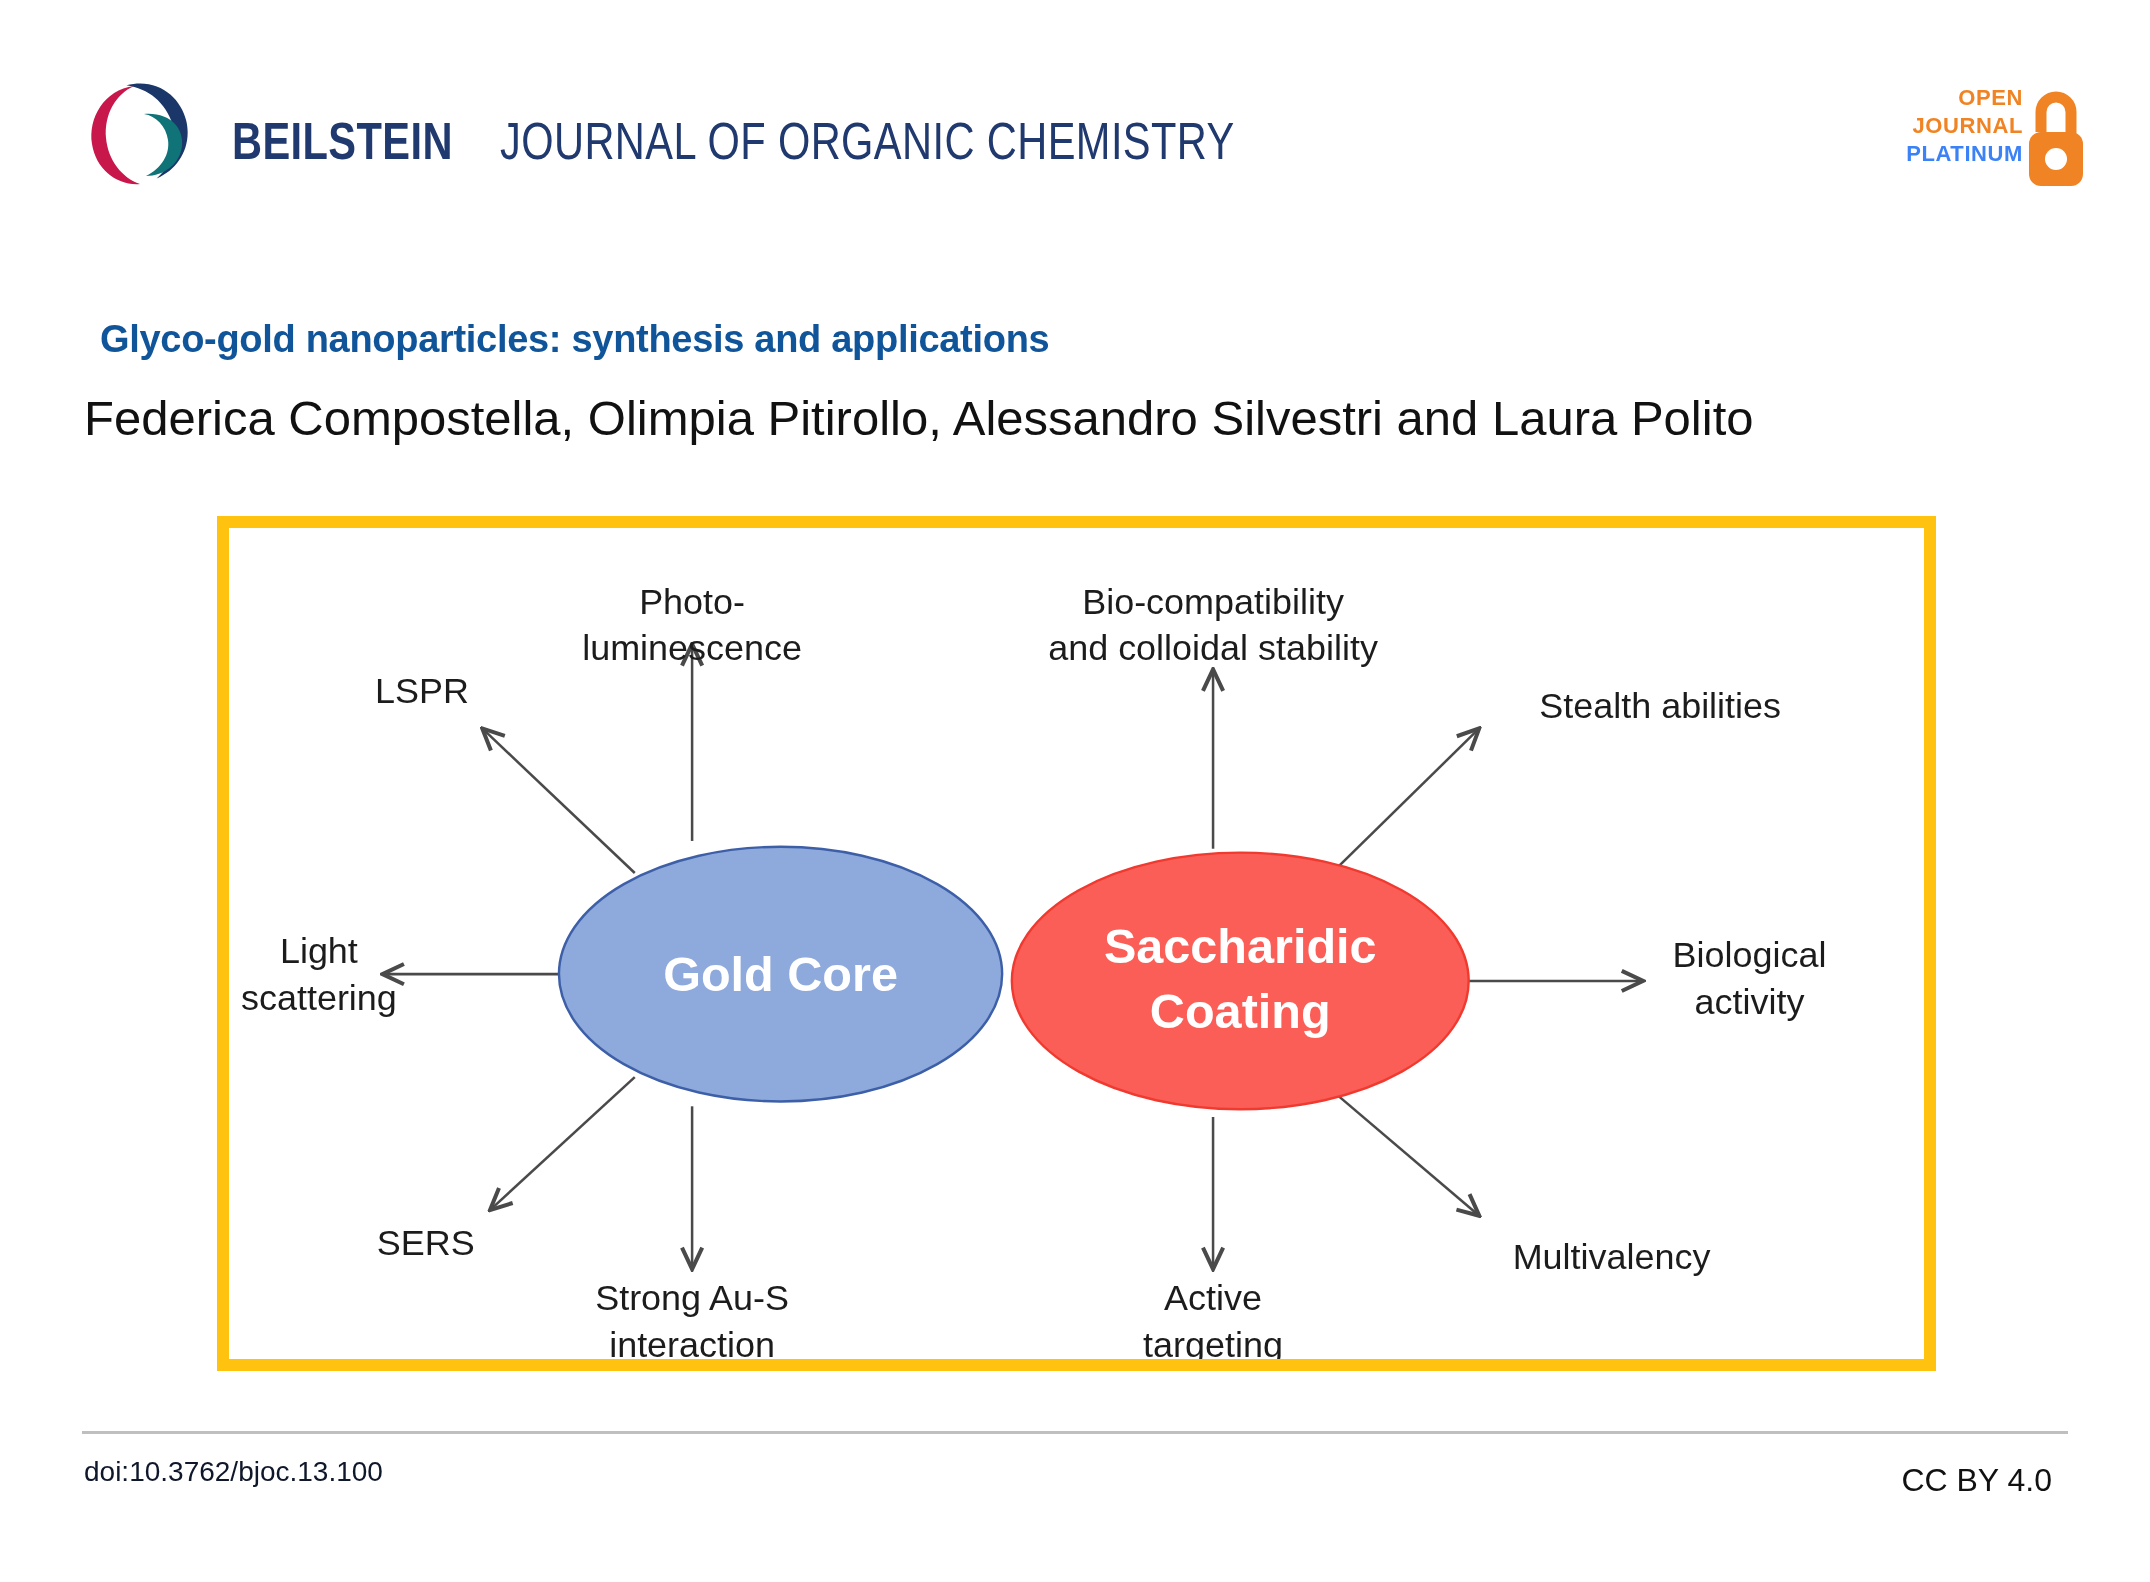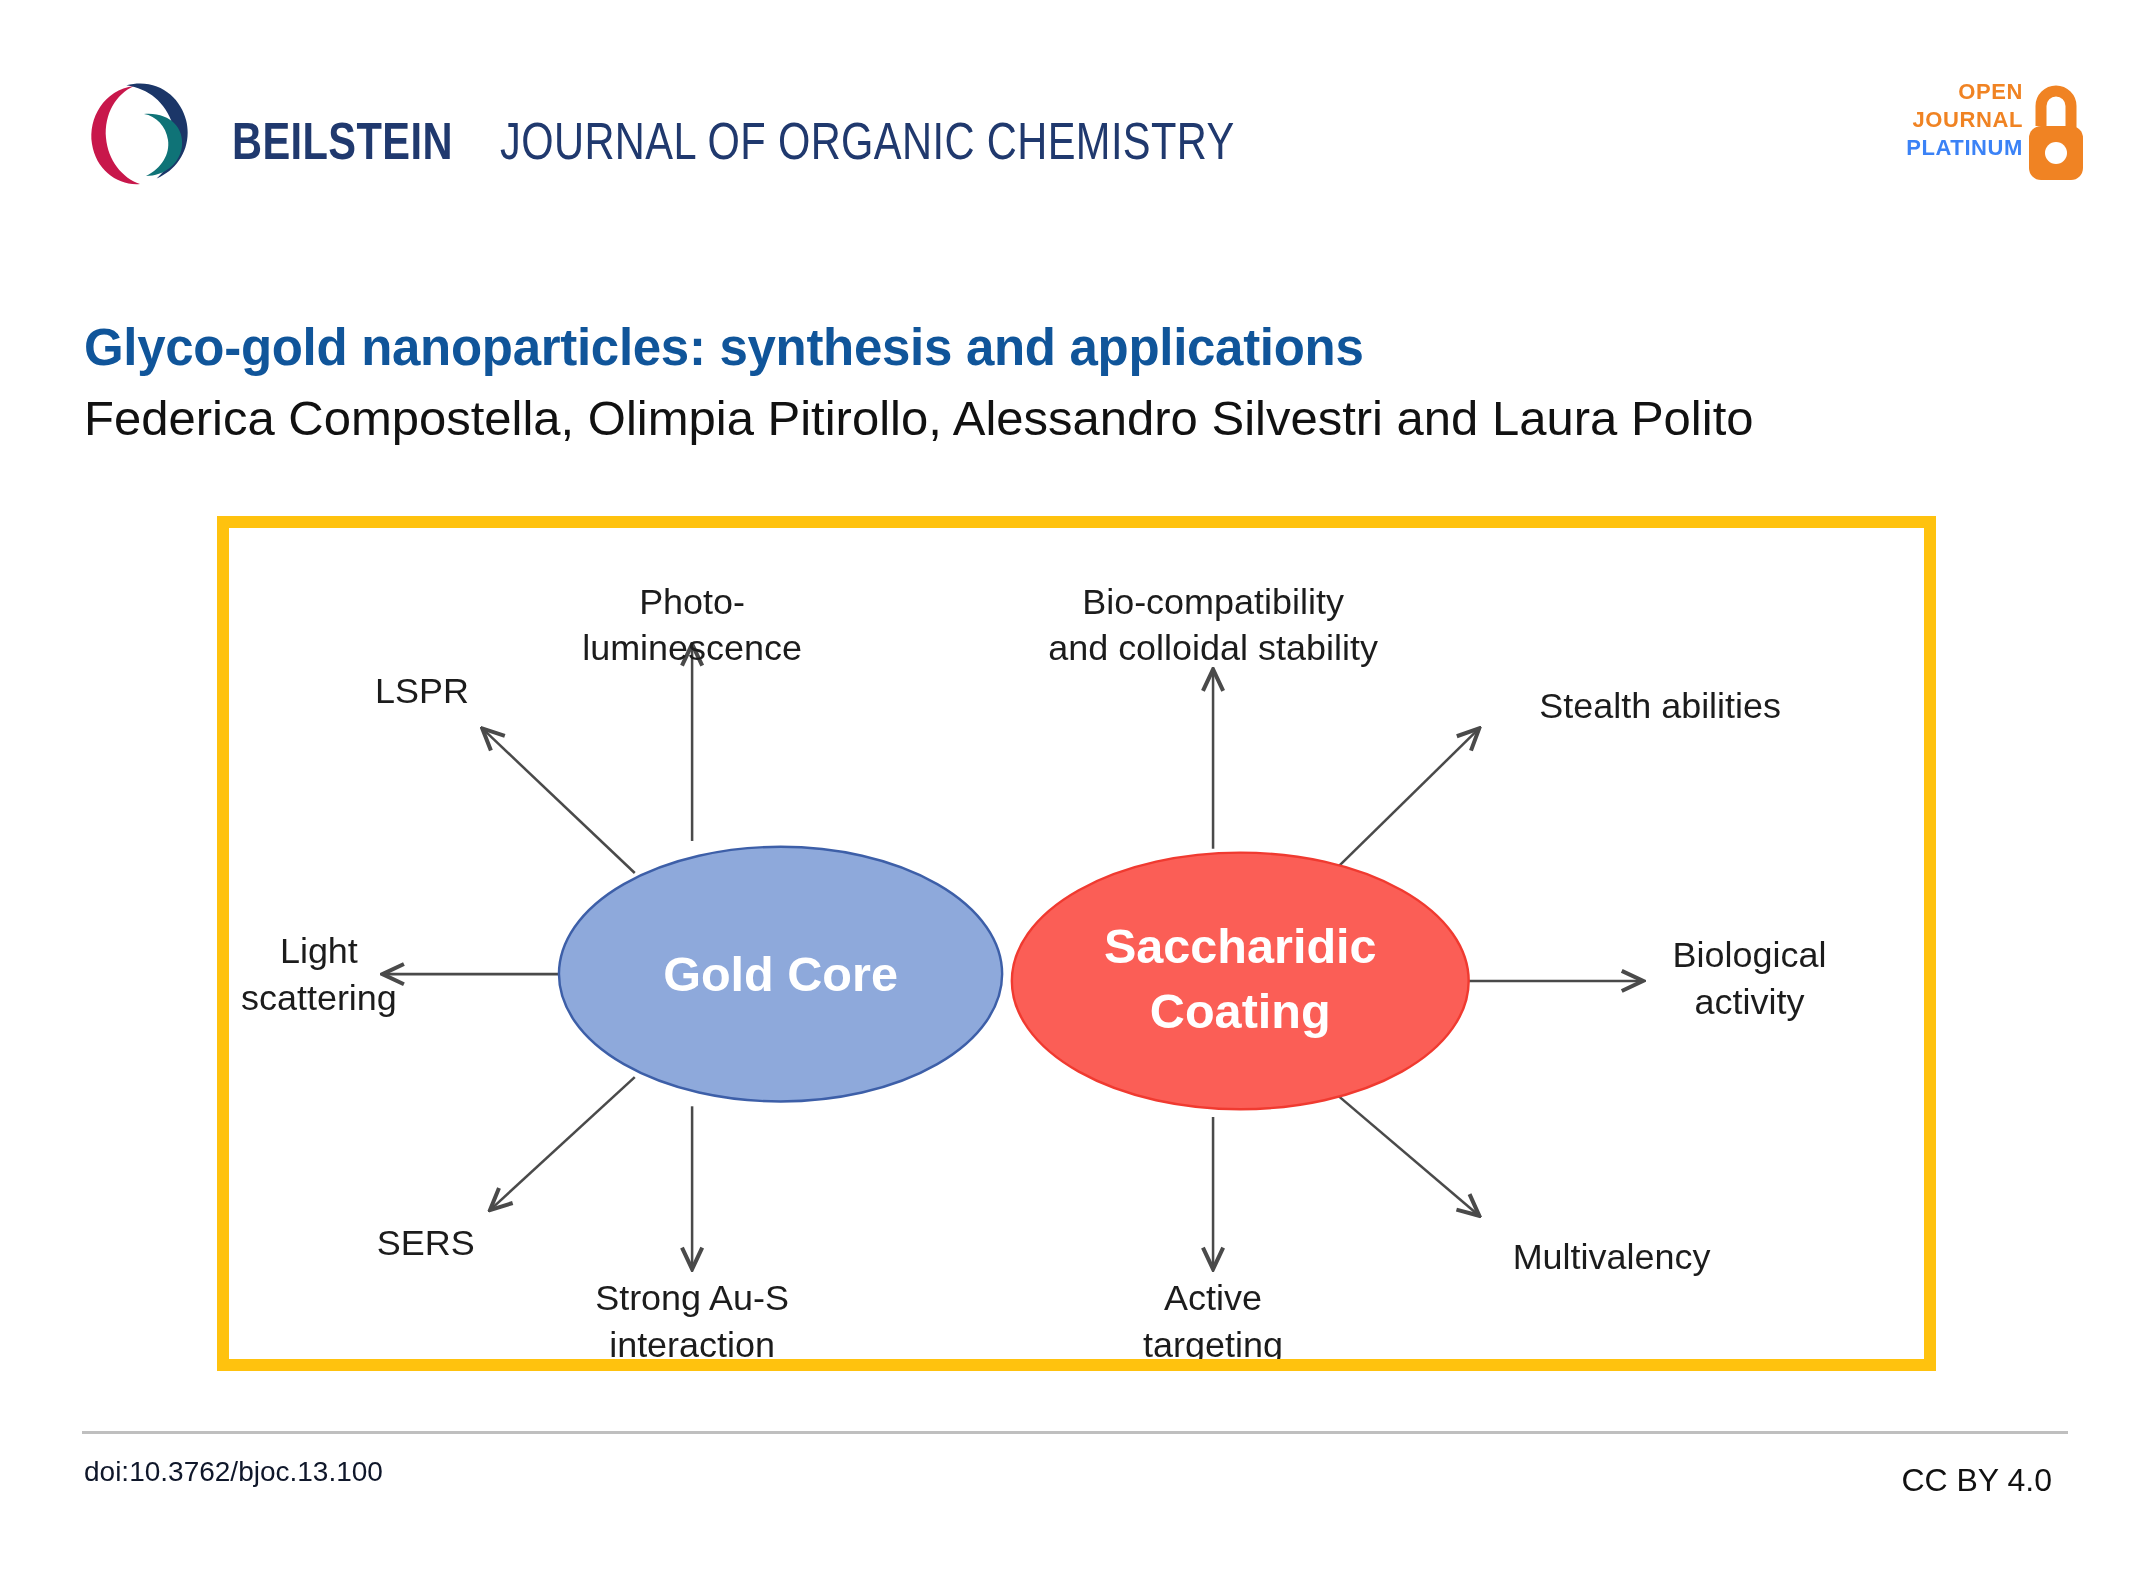--- a/index.html
+++ b/index.html
@@ -42,21 +42,21 @@
     transform: scaleX(0.80);
     transform-origin: left center;
     display: inline-block;
   }
   .jn-bold { font-weight: 700; }
   .jn-light { font-weight: 400; margin-left: -8px; }
 
   
   #open-access-badge {
     position: absolute;
-    left: 1905px; top: 78px;
+    left: 1905px; top: 84px;
     width: 180px; height: 108px;
   }
   #oa-words {
     position: absolute;
     right: 62px; top: 0;
     width: 122px;
     text-align: right;
   }
   #oa-words div {
     font-size: 22px;
@@ -68,23 +68,23 @@
   .oa-gray { color: #3b82f6; }
   #oa-lock {
     position: absolute;
     right: 0; top: 2px;
     width: 58px; height: 102px;
   }
 
   
   #article-title {
     position: absolute;
-    left: 84px; top: 282px;
+    left: 100px; top: 282px;
     width: 1900px;
-    font-size: 51px;
+    font-size: 38px;
     font-weight: 700;
     color: #10559A;
     letter-spacing: -0.3px;
     line-height: 64px;
   }
   #article-authors {
     position: absolute;
     left: 84px; top: 392px;
     width: 1950px;
     font-size: 49px;

